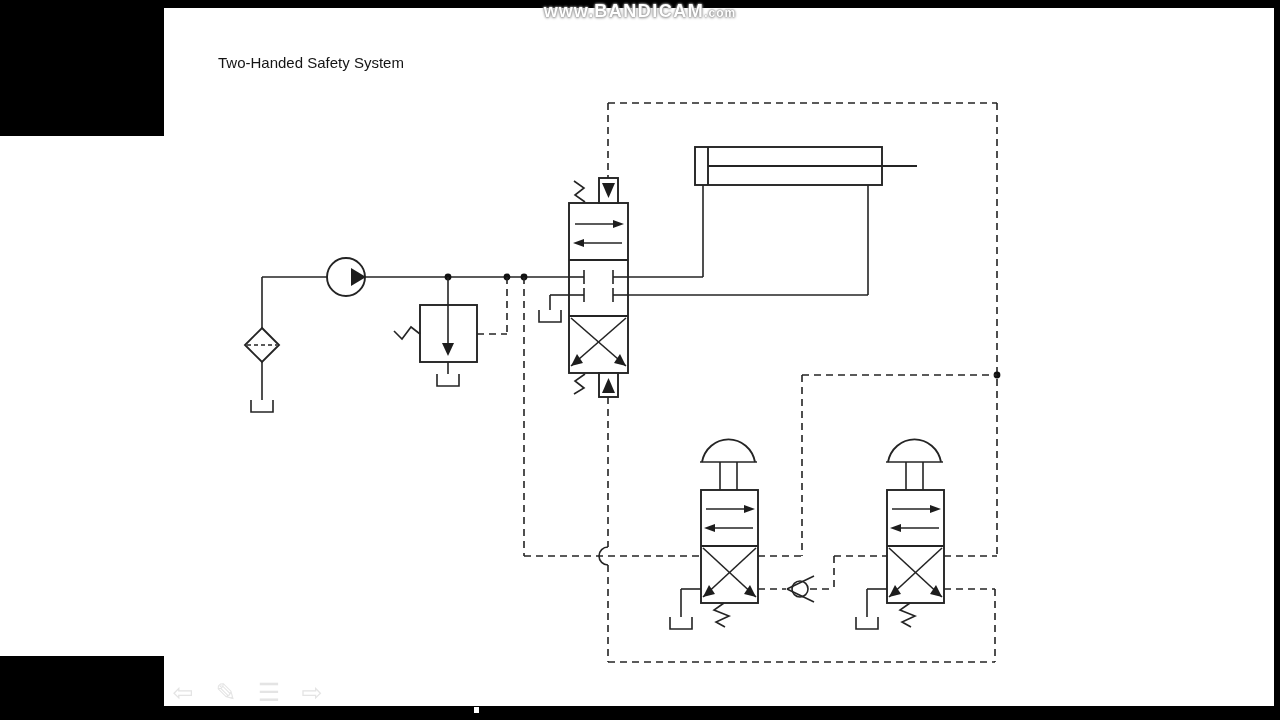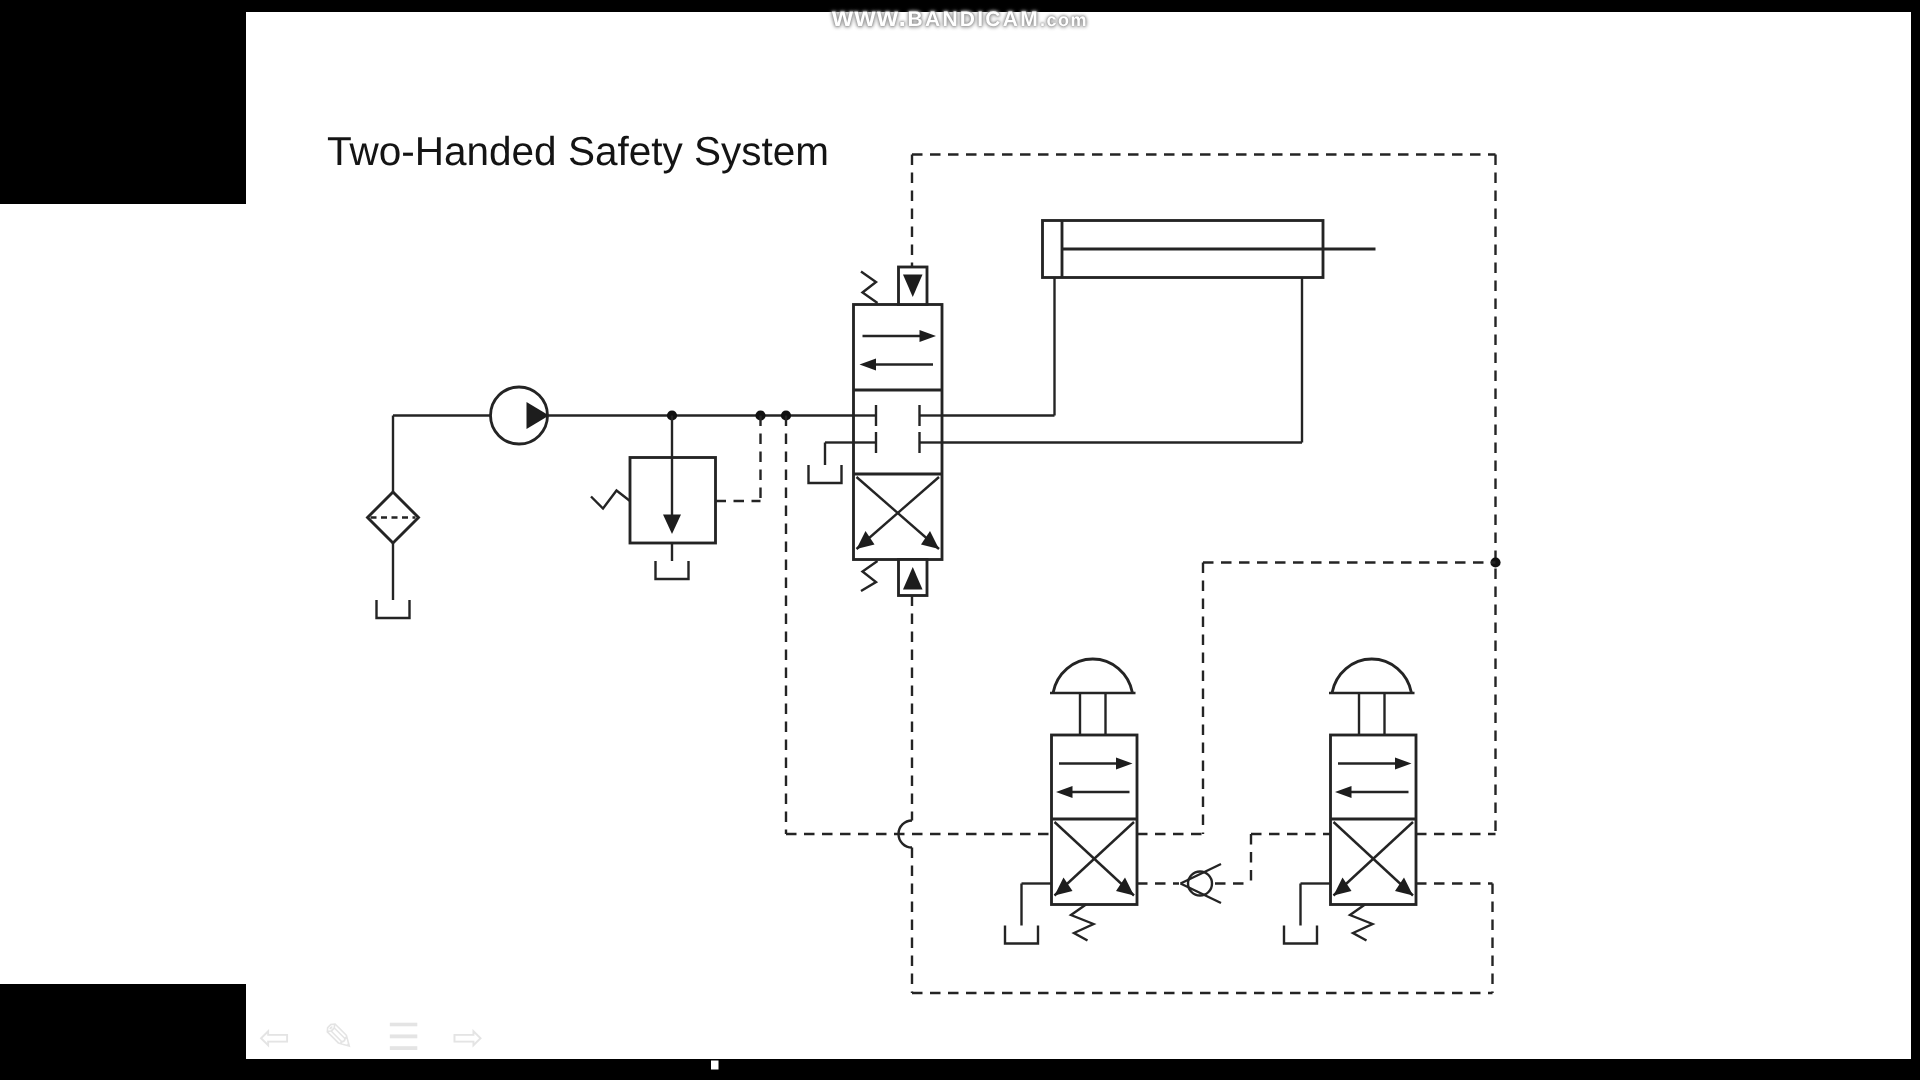--- a/index.html
+++ b/index.html
@@ -9,27 +9,27 @@
   
   .ln{stroke:#242424;stroke-width:1.6;fill:none;}
   .ln2{stroke:#242424;stroke-width:1.9;fill:none;}
   .box{stroke:#242424;stroke-width:1.9;fill:#ffffff;}
   .dash{stroke:#242424;stroke-width:1.6;fill:none;stroke-dasharray:7 5;}
   .dash2{stroke:#242424;stroke-width:1.6;fill:none;stroke-dasharray:4 3;}
   .solid-fill{fill:#1d1d1d;stroke:none;}
   .dot{fill:#111;stroke:none;}
   .bar{fill:#000;}
   
-  .title{position:absolute;left:218px;top:54px;font-size:27px;color:#141414;
-         letter-spacing:0px;white-space:nowrap;margin-top:32px;}
+  .title{position:absolute;left:218px;top:54px;font-size:15px;color:#141414;
+         letter-spacing:0px;white-space:nowrap;}
   .watermark{position:absolute;left:0;top:1px;width:1280px;text-align:center;
              font-weight:800;color:#ffffff;white-space:nowrap;
              text-shadow:0 0 1px #8a8a8a,0 0 2px #979797,0 0 3px #a5a5a5,0 1px 3px #b0b0b0;}
   .watermark .w-pre{font-size:18px;letter-spacing:1px;}
-  .watermark .w-brand{font-size:14px;letter-spacing:1.5px;}
+  .watermark .w-brand{font-size:18px;letter-spacing:1.5px;}
   .watermark .w-suf{font-size:12px;letter-spacing:1px;text-align:right;}
   .navbar{position:absolute;left:170px;top:680px;display:flex;gap:17px;align-items:center;}
   .nav-ic{color:#e4e4e4;font-size:25px;line-height:25px;width:26px;text-align:center;
           cursor:pointer;user-select:none;}
 </style>
 </head>
 <body>
 
 <div class="frame">
 

